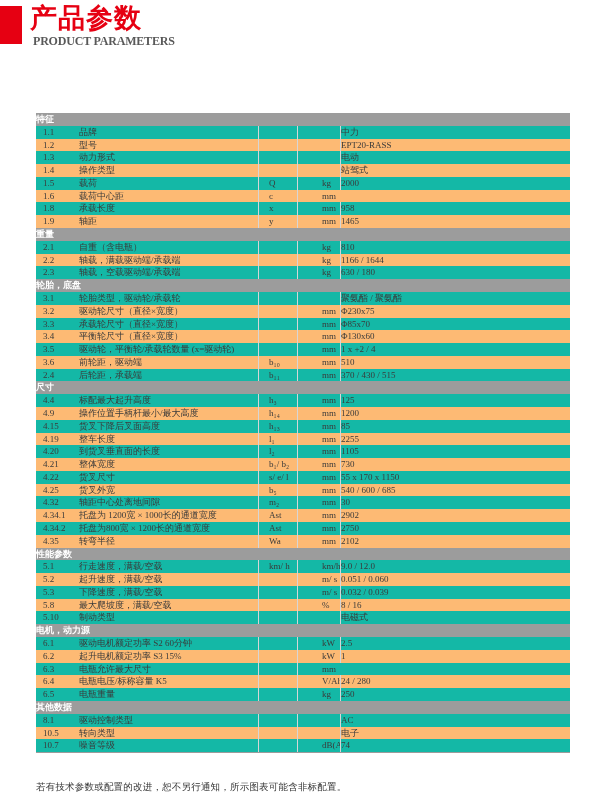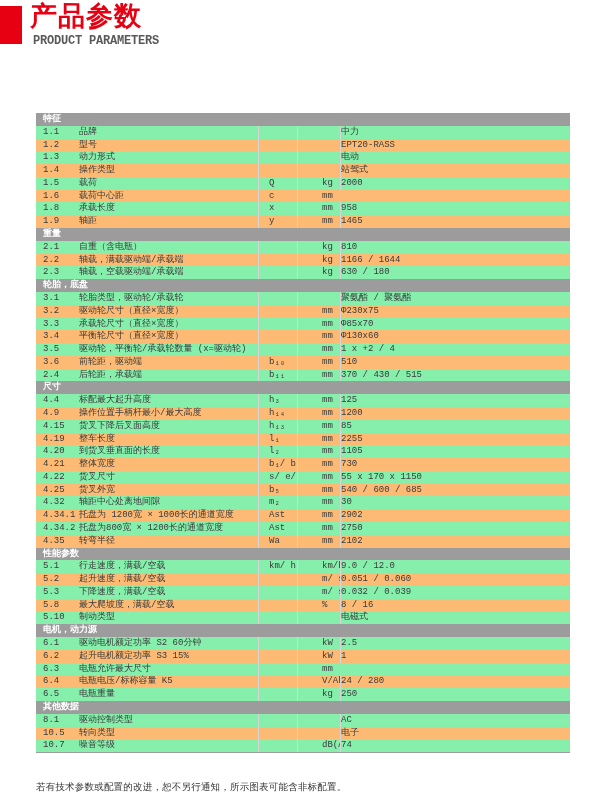--- a/index.html
+++ b/index.html
@@ -1,41 +1,41 @@
 <!DOCTYPE html>
 <html><head>
 <meta charset="utf-8">
 <style>
   * { margin:0; padding:0; box-sizing:border-box; }
   html,body { background:#fff; }
   .page {
     position:relative; width:600px; height:800px; background:#ffffff;
-    font-family:Liberation Mono, monospace; overflow:hidden;
+    font-family:Liberation Serif, serif; overflow:hidden;
   }
   
   .hdr-block { position:absolute; left:0; top:6px; width:22px; height:38px; background:#e60012; }
   .hdr-title {
     position:absolute; left:30px; top:2px; font-size:27px; font-weight:bold;
     color:#e60012; letter-spacing:1px; line-height:32px;
   }
   .hdr-sub {
     position:absolute; left:33px; top:34px; font-size:12px; font-weight:bold;
     color:#595959; letter-spacing:-0.2px;
   }
   
   .tbl {
     position:absolute; left:36px; top:113px; width:534px;
     border-bottom:1px solid #9c9c9c;
   }
   .sec {
     height:12.79px; background:#9c9c9c; color:#ffffff;
-    font-size:9px; font-weight:bold; line-height:12.9px; padding-left:7px;
+    font-size:9px; font-weight:bold; line-height:12.9px; 
     overflow:hidden;
   }
-  .row { display:flex; height:12.79px; background:#86efac; overflow:hidden; }
+  .row { display:flex; height:12.79px; background:#14b8a6; overflow:hidden; }
   .row.alt { background:#fdba74; }
   .cell {
     font-size:9px; color:#3a3a3a; line-height:13px; overflow:hidden;
     white-space:nowrap; height:100%;
   }
   .c-idx   { width:43px;  padding-left:7px; }
   .c-label { width:179px; }
   .c-sym   { width:39px;  border-left:1px solid #d6d6d6; padding-left:10px; }
   .c-unit  { width:43px;  border-left:1px solid #d6d6d6; padding-left:24px; }
   .c-val   { width:230px; border-left:1px solid #d6d6d6; text-align:left; }

